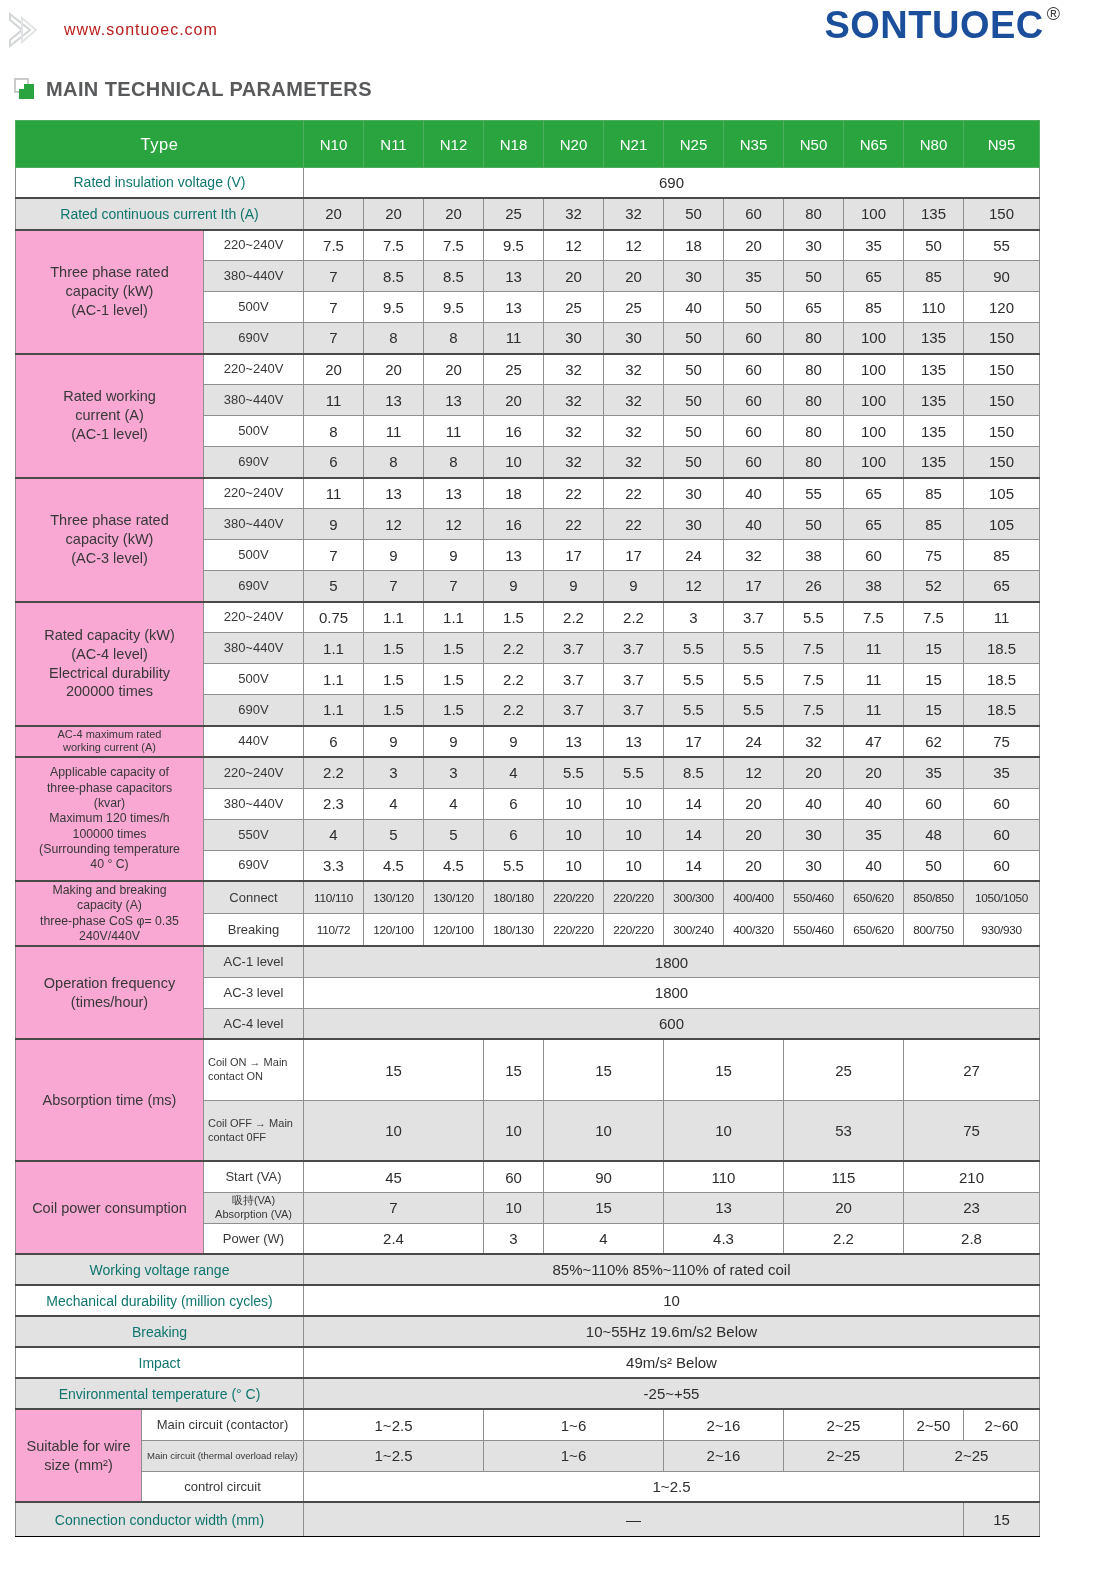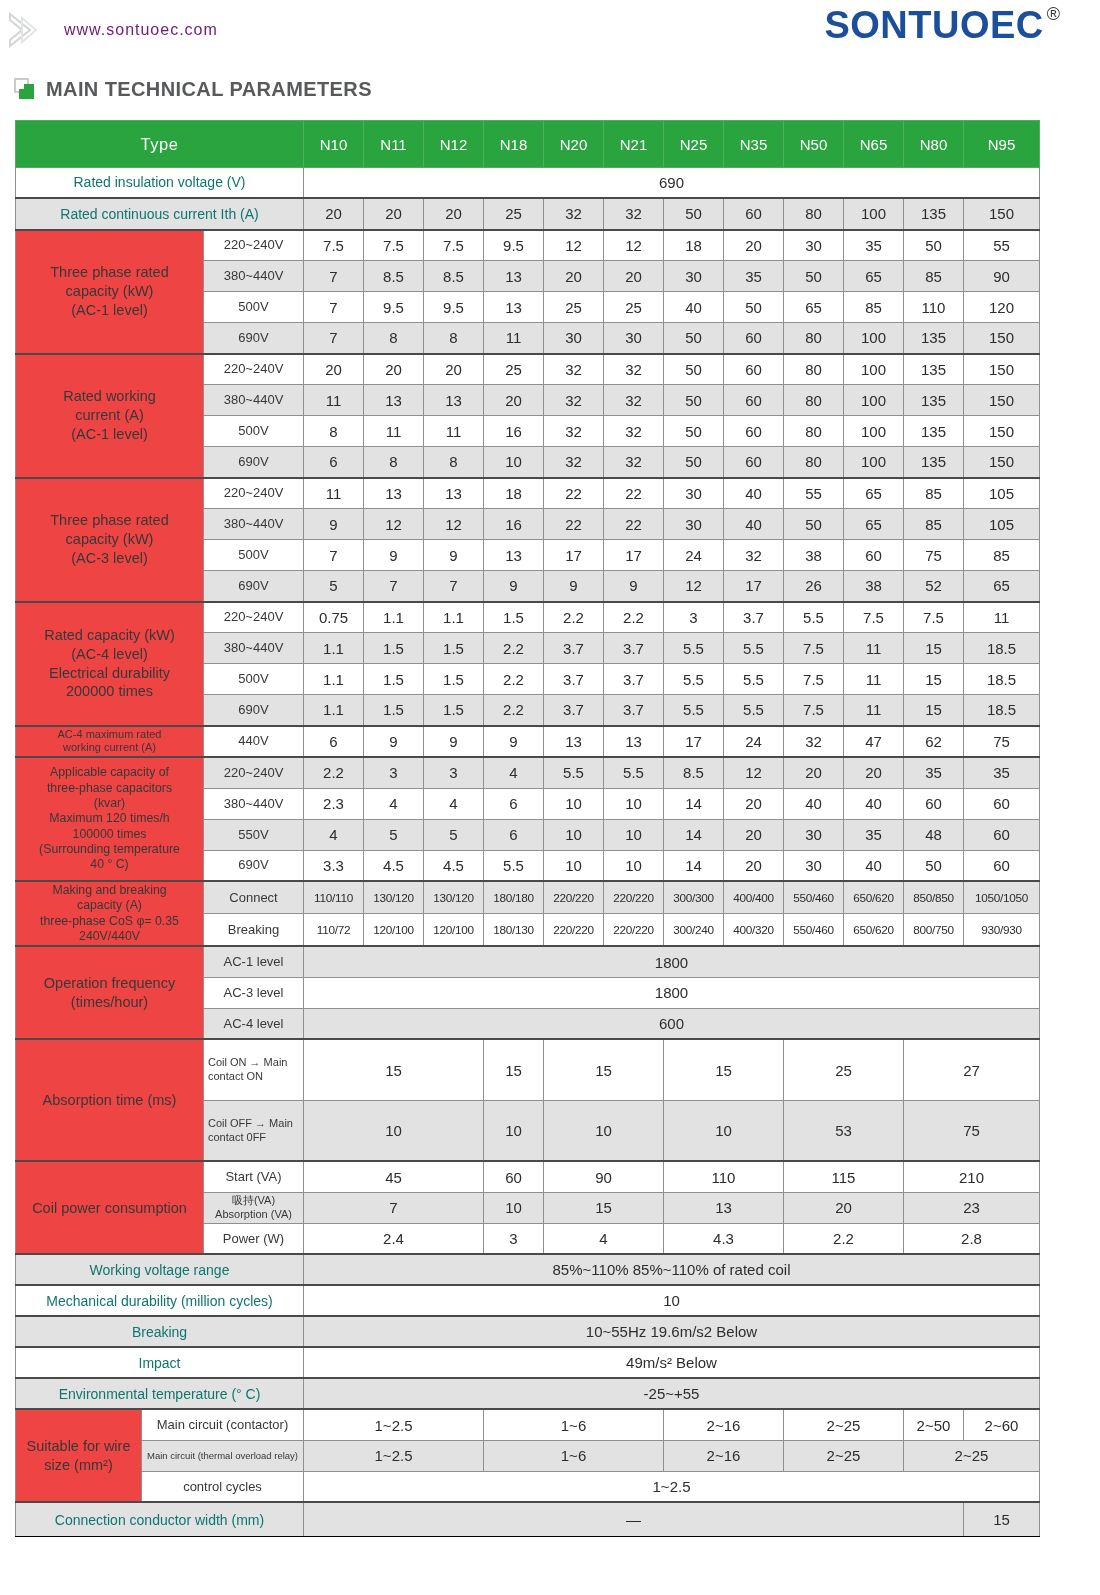--- a/index.html
+++ b/index.html
@@ -6,21 +6,21 @@
   body{
     width:1100px;min-height:1595px;background:#ffffff;
     font-family:"Liberation Sans","DejaVu Sans",sans-serif;
     -webkit-font-smoothing:antialiased;
   }
   .page{position:relative;width:1100px;min-height:1595px;overflow:hidden;}
 
   
   .top{position:relative;height:62px;}
   .site{position:absolute;left:8px;top:12px;display:flex;align-items:center;}
-  .site .url{margin-left:14px;font-size:16px;color:#701a75;letter-spacing:1px;}
+  .site .url{margin-left:14px;font-size:16px;color:#b91c1c;letter-spacing:1px;}
   .brand{position:absolute;right:40px;top:4px;white-space:nowrap;}
   .brand .word{font-size:38px;font-weight:bold;color:var(--brand_blue,#1b4e9b);letter-spacing:0.5px;}
   .brand .reg{font-size:18px;color:#3c3c3c;vertical-align:18px;font-weight:normal;margin-left:3px;}
 
   
   .section-heading{display:flex;align-items:center;margin:12px 0 0 14px;height:30px;}
   .bullet{position:relative;width:24px;height:22px;flex:0 0 24px;}
   .bullet .back{position:absolute;left:0;top:0;width:11px;height:11px;border:2px solid #c9cbcc;background:#ffffff;}
   .bullet .front{position:absolute;left:5px;top:6px;width:15px;height:15px;background:var(--header_green,#2aa43e);}
   .bullet .notch{position:absolute;left:5px;top:6px;width:5px;height:5px;background:#ffffff;}
@@ -34,21 +34,21 @@
     font-size:15px;border:1px solid #4fae5d;padding:0;
   }
   th.type{font-size:16.5px;letter-spacing:0.5px;}
   tbody tr{height:31px;}
   tbody tr.tall{height:61px;}
   td{
     border:1px solid #8f8f8f;text-align:center;vertical-align:middle;
     padding:1px 1px;color:#2d2d2d;background:#ffffff;overflow:hidden;
   }
   tr.shade td{background:var(--row_gray,#e2e2e2);}
-  td.main,tr.shade td.main{background:#ef4444;}
+  td.main,tr.shade td.main{background:#f9a8d4;}
   tr.sect td{border-top:2px solid #4a4a4a;}
   tbody tr:last-child td{border-bottom:1px solid #000000;}
 
   td.lab{font-size:14px;color:#0f766e;}
   td.main{font-size:14.5px;color:#383838;line-height:1.3;white-space:pre-line;}
   td.sub{font-size:13px;color:#383838;white-space:pre-line;line-height:1.2;}
   td.sm{font-size:12.3px;line-height:1.25;}
   td.xs{font-size:11px;line-height:1.25;}
   td.xxs{font-size:9.5px;}
   td.left{text-align:left;padding-left:4px;}
@@ -605,21 +605,21 @@
         </tr>
         <tr class="shade ">
           <td colspan="2" class="sub xxs">Main circuit (thermal overload relay)</td>
           <td colspan="3" class="data">1~2.5</td>
           <td colspan="3" class="data">1~6</td>
           <td colspan="2" class="data">2~16</td>
           <td colspan="2" class="data">2~25</td>
           <td colspan="2" class="data">2~25</td>
         </tr>
         <tr class="">
-          <td colspan="2" class="sub">control cycles</td>
+          <td colspan="2" class="sub">control circuit</td>
           <td colspan="12" class="data">1~2.5</td>
         </tr>
         <tr class="shade sect " style="height: 34px;">
           <td colspan="3" class="lab">Connection conductor width (mm)</td>
           <td colspan="11" class="data">—</td>
           <td class="data">15</td>
         </tr>
       </tbody>
   </table>
 

